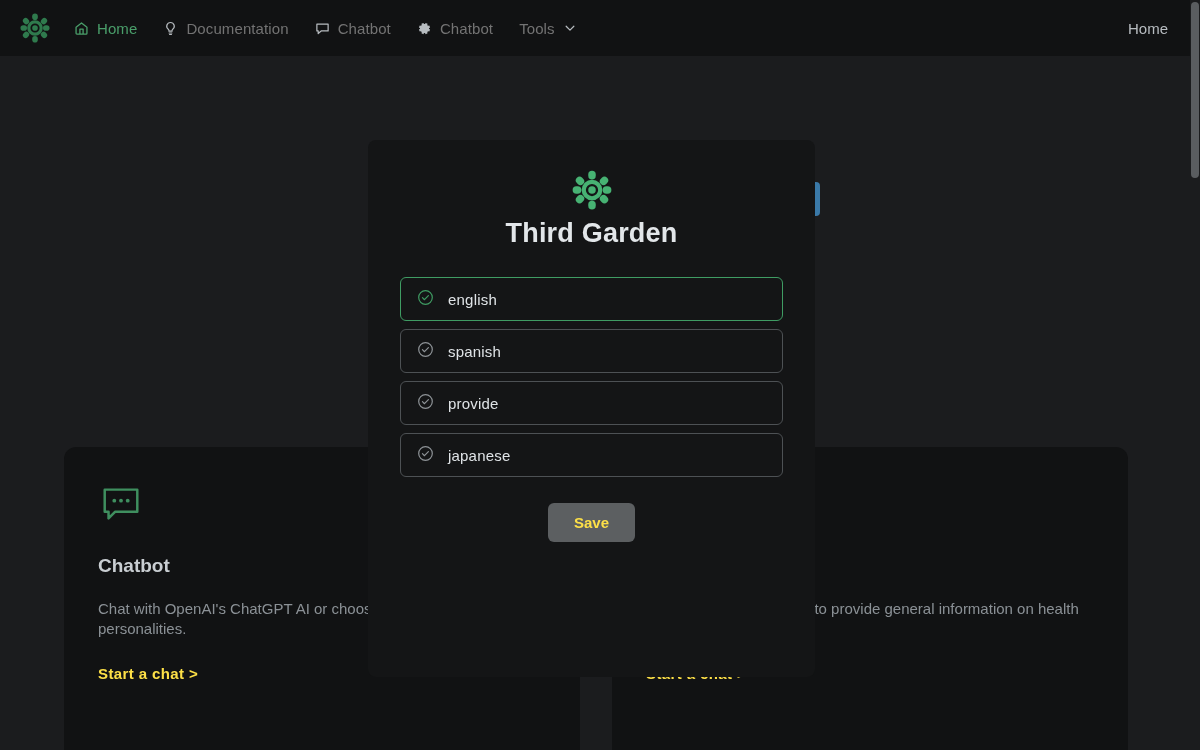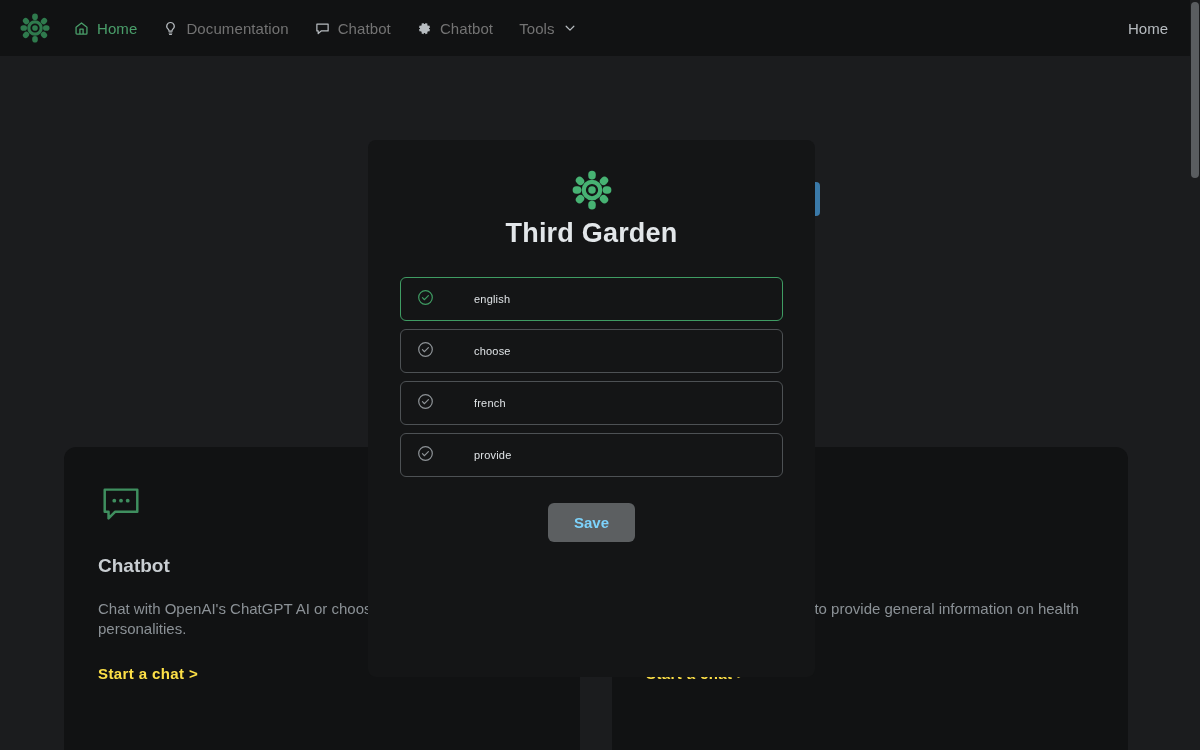--- a/index.html
+++ b/index.html
@@ -162,33 +162,32 @@
     display: flex;
     align-items: center;
     gap: 14px;
     padding: 0 16px;
     box-sizing: border-box;
     cursor: pointer;
     background: transparent;
   }
   .opt.selected { border-color: #3f9c63; }
   .opt-label {
-    font-size: 11px;
+    font-size: 15px;
     color: #dfe3e6;
     letter-spacing: .2px;
-    margin-left: 26px;
   }
   .save-row {
     display: flex;
     justify-content: center;
     margin-top: 26px;
   }
   .save-btn {
     background: #5c5f61;
-    color: #7dd3fc;
+    color: #fde047;
     font-size: 15px;
     font-weight: 700;
     border: none;
     border-radius: 6px;
     padding: 11px 26px;
     cursor: pointer;
     font-family: "Liberation Sans", sans-serif;
   }
 
   
@@ -355,43 +354,43 @@
           <span class="opt-label">english</span>
         </div>
 
         <div class="opt">
           <span>
             <svg width="17" height="17" viewBox="0 0 20 20" fill="none" stroke="#8e9397" stroke-width="1.4" stroke-linecap="round" stroke-linejoin="round">
               <circle cx="10" cy="10" r="8"></circle>
                 <path d="M6.4 10.2l2.4 2.4 4.6-4.8"></path>
             </svg>
           </span>
-          <span class="opt-label">choose</span>
+          <span class="opt-label">spanish</span>
         </div>
 
-        <div class="opt">
-          <span>
-            <svg width="17" height="17" viewBox="0 0 20 20" fill="none" stroke="#8e9397" stroke-width="1.4" stroke-linecap="round" stroke-linejoin="round">
-              <circle cx="10" cy="10" r="8"></circle>
-                <path d="M6.4 10.2l2.4 2.4 4.6-4.8"></path>
-            </svg>
-          </span>
-          <span class="opt-label">french</span>
-        </div>
 
         <div class="opt">
           <span>
             <svg width="17" height="17" viewBox="0 0 20 20" fill="none" stroke="#8e9397" stroke-width="1.4" stroke-linecap="round" stroke-linejoin="round">
               <circle cx="10" cy="10" r="8"></circle>
                 <path d="M6.4 10.2l2.4 2.4 4.6-4.8"></path>
             </svg>
           </span>
           <span class="opt-label">provide</span>
         </div>
 
+        <div class="opt">
+          <span>
+            <svg width="17" height="17" viewBox="0 0 20 20" fill="none" stroke="#8e9397" stroke-width="1.4" stroke-linecap="round" stroke-linejoin="round">
+              <circle cx="10" cy="10" r="8"></circle>
+                <path d="M6.4 10.2l2.4 2.4 4.6-4.8"></path>
+            </svg>
+          </span>
+          <span class="opt-label">japanese</span>
+        </div>
 
 
       </div>
 
       <div class="save-row">
         <button class="save-btn">Save</button>
       </div>
 
     </div>
   </div>

